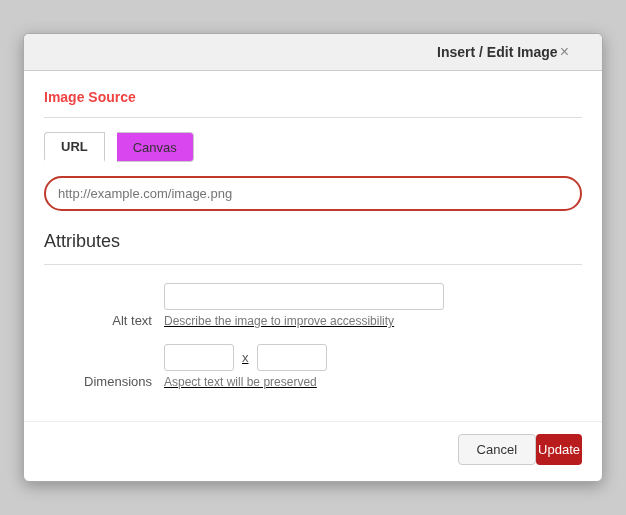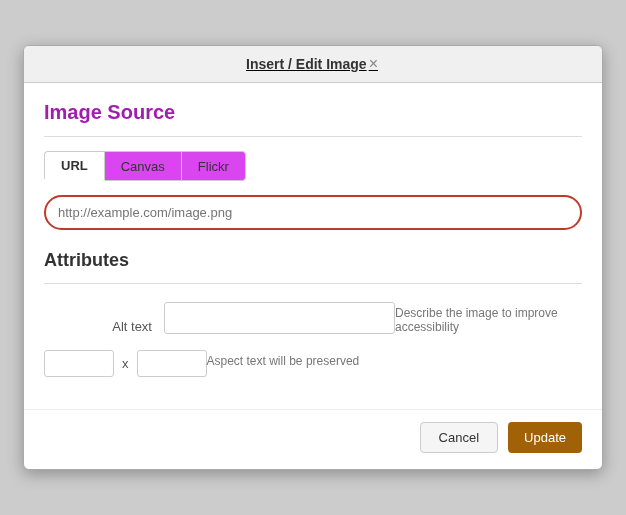--- a/index.html
+++ b/index.html
@@ -25,23 +25,22 @@
       width: 580px;
       box-shadow: 0 4px 16px rgba(0,0,0,0.3);
       overflow: hidden;
     }
 
     .dialog-header {
       background: #f0f0f0;
       border-bottom: 1px solid #ccc;
       padding: 10px 31px;
       display: flex;
-      justify-content: center;
+      justify-content: flex-end;
       align-items: center;
-      text-decoration: underline;
     }
 
     .dialog-title {
       font-size: 14px;
       font-weight: bold;
       color: #333;
     }
 
     .close-btn {
       background: none;
@@ -51,35 +50,35 @@
       font-size: 16px;
       line-height: 1;
       padding: 0 2px;
     }
 
     .dialog-body {
       padding: 18px 20px 16px 20px;
     }
 
     .section-title {
-      font-size: 20px;
+      font-size: 14px;
       font-weight: bold;
-      color: #a21caf;
+      color: #ef4444;
       margin-bottom: 12px;
     }
 
     .section-divider {
       border: none;
       border-top: 1px solid #ddd;
       margin-bottom: 14px;
     }
 
     .tabs {
       display: flex;
-      gap: 0;
+      gap: 12px;
       margin-bottom: 14px;
     }
 
     .tab {
       padding: 6px 16px;
       border: 1px solid #ccc;
       background: #d946ef;
       cursor: pointer;
       font-size: 13px;
       color: #333;
@@ -112,21 +111,21 @@
       border: 2px solid #c0392b;
       border-radius: 20px;
       font-size: 13px;
       color: #be185d;
       outline: none;
       margin-bottom: 20px;
     }
 
     .attributes-title {
       font-size: 18px;
-      font-weight: bold;
+      font-weight: normal;
       color: #333;
       margin-bottom: 12px;
     }
 
     .attributes-divider {
       border: none;
       border-top: 1px solid #ddd;
       margin-bottom: 18px;
     }
 
@@ -141,21 +140,22 @@
       text-align: right;
       padding-right: 12px;
       font-size: 13px;
       color: #555;
       padding-top: 6px;
     }
 
     .field-content {
       flex: 1;
       display: flex;
-      flex-direction: row;
+      flex-direction: column;
+      text-decoration: underline;
     }
 
     .text-input {
       width: 280px;
       padding: 5px 8px;
       border: 1px solid #ccc;
       border-radius: 3px;
       font-size: 13px;
       color: #333;
       outline: none;
@@ -184,38 +184,37 @@
     }
 
     .dim-separator {
       font-size: 13px;
       color: #555;
     }
 
     .dialog-footer {
       display: flex;
       justify-content: flex-end;
-      gap: 10px;
       padding: 12px 20px 16px 20px;
       border-top: 1px solid #eee;
     }
 
     .btn-cancel {
       padding: 7px 18px;
       background: #f5f5f5;
       border: 1px solid #ccc;
       border-radius: 4px;
       font-size: 13px;
       color: #333;
       cursor: pointer;
     }
 
     .btn-update {
-      padding: 7px 16px;
-      background: #a16207;
+      padding: 7px 2px;
+      background: #b91c1c;
       border: none;
       border-radius: 4px;
       font-size: 13px;
       color: #fff;
       cursor: pointer;
     }
   </style>
 </head>
 <body>
 
@@ -225,37 +224,37 @@
     <button class="close-btn">×</button>
   </div>
 
   <div class="dialog-body">
     <div class="section-title">Image Source</div>
     <hr class="section-divider">
 
     <div class="tabs">
       <button class="tab active">URL</button>
       <button class="tab">Canvas</button>
-      <button class="tab">Flickr</button>
     </div>
 
     <input type="text" class="url-input" placeholder="http://example.com/image.png" style="">
 
     <div class="attributes-title">Attributes</div>
     <hr class="attributes-divider">
 
     <div class="field-row">
       <div class="field-label">Alt text</div>
       <div class="field-content">
         <input type="text" class="text-input" style="">
         <span class="field-hint">Describe the image to improve accessibility</span>
       </div>
     </div>
 
     <div class="field-row">
+      <div class="field-label">Dimensions</div>
       <div class="field-content">
         <div class="dimensions-row">
           <input type="text" class="dim-input" style="">
           <span class="dim-separator">x</span>
           <input type="text" class="dim-input" style="">
         </div>
         <span class="field-hint">Aspect text will be preserved</span>
       </div>
     </div>
   </div>

